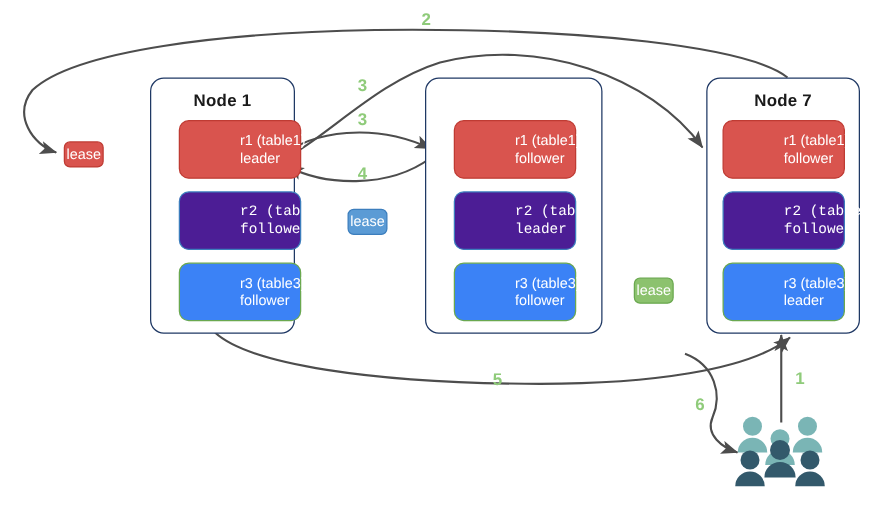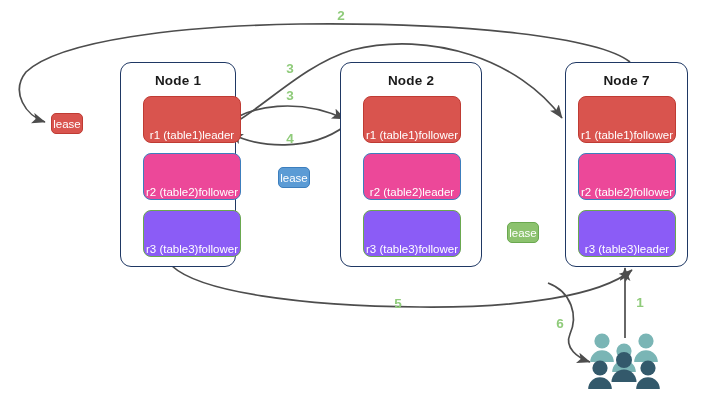--- a/index.html
+++ b/index.html
@@ -7,26 +7,26 @@
        font-family:"Liberation Sans","DejaVu Sans",sans-serif;}
   #stage{position:relative;width:704px;height:405px;background:#fff;}
   #wires{position:absolute;left:0;top:0;width:704px;height:405px;}
 
   .node{position:absolute;background:#ffffff;border:1.6px solid #1f3864;
         border-radius:11px;box-sizing:border-box;}
   .node-title{position:absolute;left:0;right:0;top:10px;text-align:center;
         font-size:13.5px;font-weight:bold;color:#1a1a1a;letter-spacing:.2px;}
 
   .replica{position:absolute;left:22px;width:98px;height:47px;border-radius:8px;
-        box-sizing:border-box;display:flex;flex-direction:row;align-items:flex-end;
-        justify-content:center;color:#ffffff;font-size:11.5px;line-height:14px;}
+        box-sizing:border-box;display:flex;flex-direction:column;align-items:flex-start;
+        justify-content:center;color:#ffffff;font-size:11.5px;line-height:14px;padding-left:48px;}
   .replica span{display:block;text-align:center;white-space:nowrap;}
   .r-red{background:#d9544e;border:1.6px solid #bf3b33;}
-  .r-blue{background:#ec4899;border:1.6px solid #3c7ebd;}
-  .r-green{background:#8b5cf6;border:1.6px solid #6aa84f;}
+  .r-blue{background:#4c1d95;border:1.6px solid #3c7ebd;font-family:Liberation Mono, monospace;}
+  .r-green{background:#3b82f6;border:1.6px solid #6aa84f;}
   .slot0{top:33px;} .slot1{top:90px;} .slot2{top:147px;}
 
   .lease{position:absolute;width:32px;height:21px;border-radius:5px;
         box-sizing:border-box;display:flex;align-items:center;justify-content:center;
         color:#ffffff;font-size:11.5px;}
   .l-red{background:#d9544e;border:1.6px solid #bf3b33;}
   .l-blue{background:#5b9bd5;border:1.6px solid #3c7ebd;}
   .l-green{background:#8cc26e;border:1.6px solid #6aa84f;}
 
   .step{position:absolute;color:#8fcb7a;font-size:13.5px;font-weight:bold;
@@ -73,21 +73,20 @@
       <span>r2 (table2)</span>
       <span>follower</span>
     </div>
     <div class="replica r-green slot2">
       <span>r3 (table3)</span>
       <span>follower</span>
     </div>
   </div>
 
   <div class="node" style="left:340px;top:62px;width:142px;height:205px;">
-    <div class="node-title">Node 2</div>
     <div class="replica r-red slot0">
       <span>r1 (table1)</span>
       <span>follower</span>
     </div>
     <div class="replica r-blue slot1">
       <span>r2 (table2)</span>
       <span>leader</span>
     </div>
     <div class="replica r-green slot2">
       <span>r3 (table3)</span>

